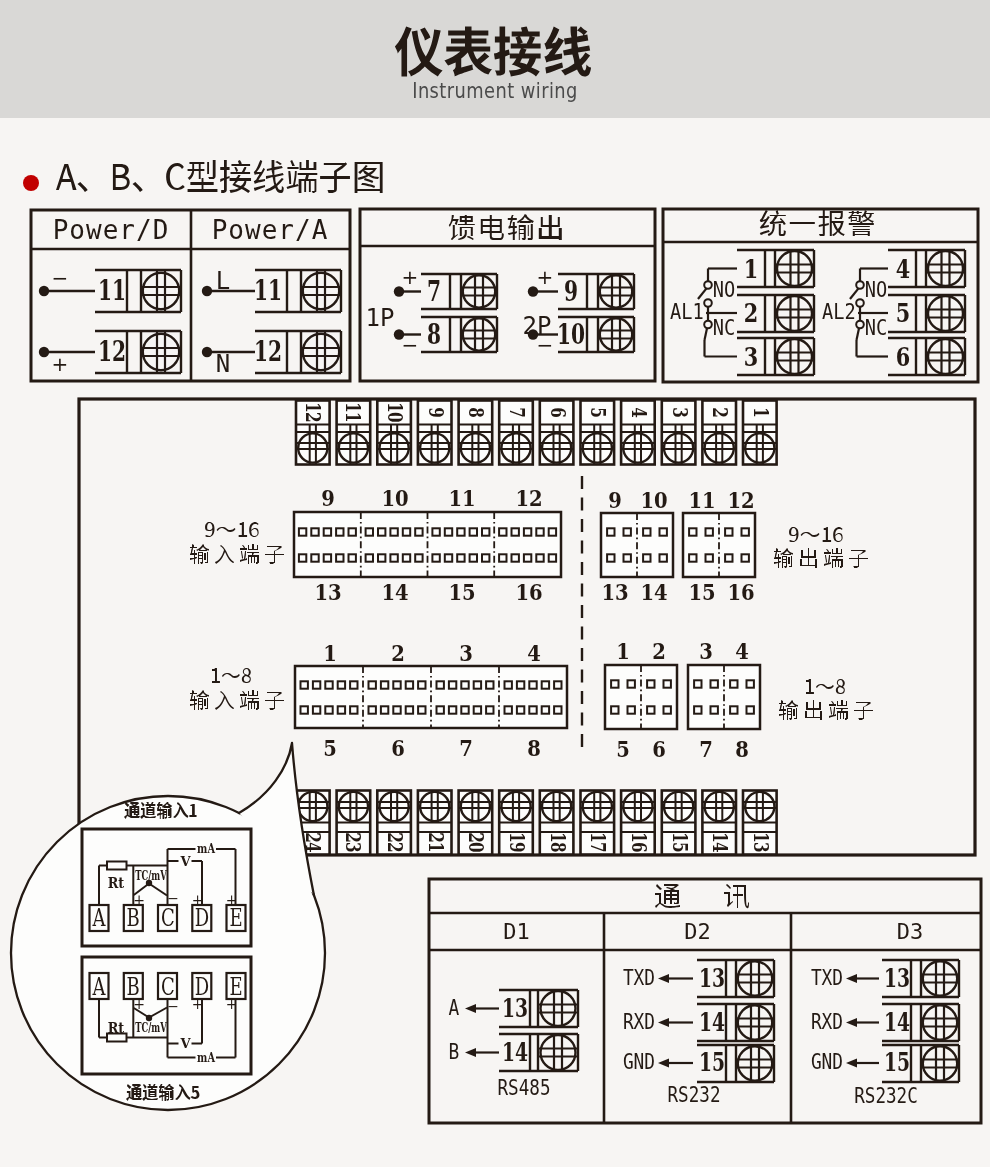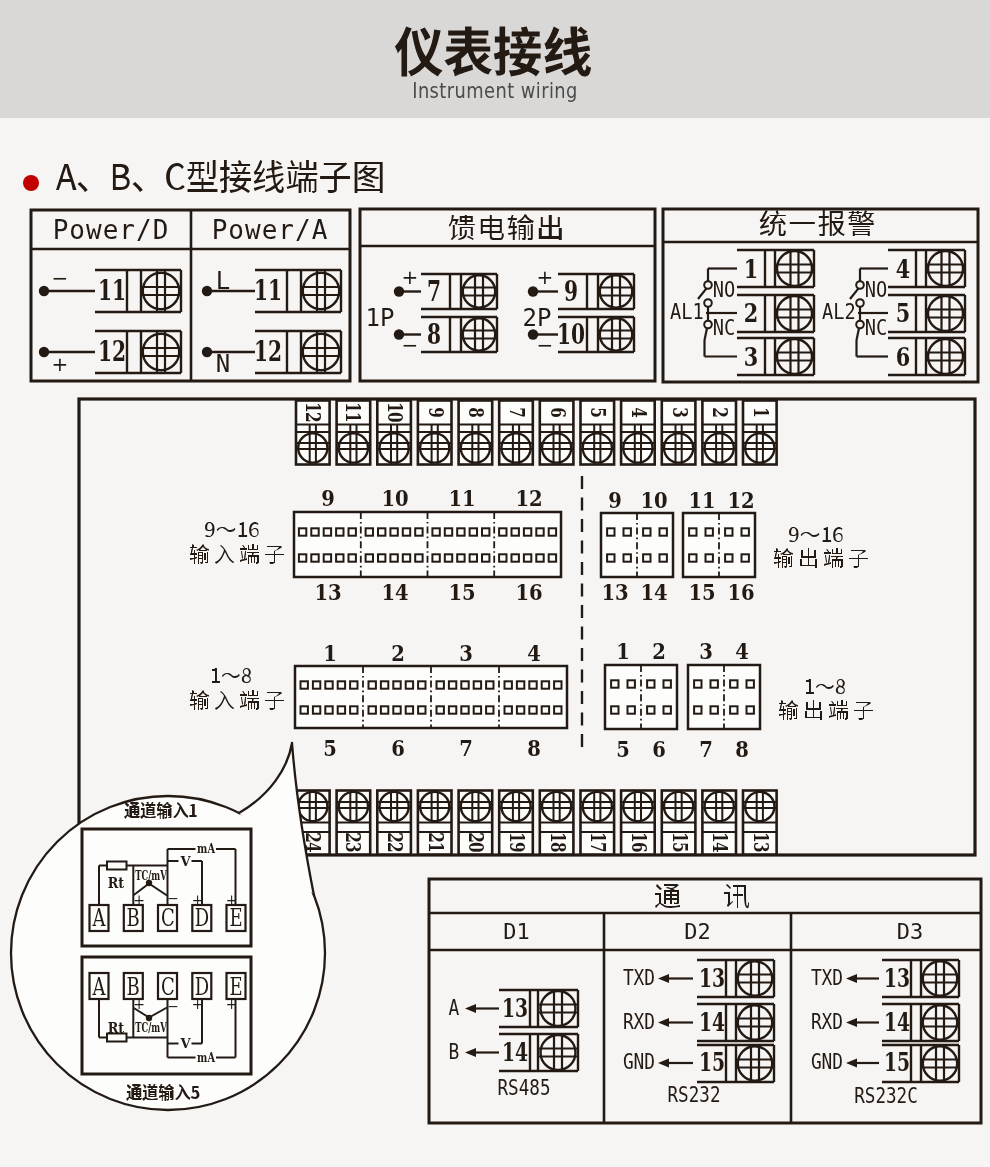--- a/index.html
+++ b/index.html
@@ -518,21 +518,21 @@
     <span class="t serif f28 sx72" style="left:112px;top:352px;">12</span>
     <span class="t mono f24" style="left:223px;top:281px;">L</span>
     <span class="t serif f28 sx72" style="left:268px;top:291px;">11</span>
     <span class="t mono f24" style="left:223px;top:364px;">N</span>
     <span class="t serif f28 sx72" style="left:268px;top:352px;">12</span>
     <span class="t mono f24" style="left:380px;top:318px;">1P</span>
     <span class="t sans f20" style="left:410px;top:277px;">+</span>
     <span class="t serif f28 sx72" style="left:434px;top:291.5px;">7</span>
     <span class="t sans f20" style="left:410px;top:345px;">−</span>
     <span class="t serif f28 sx72" style="left:434px;top:334.5px;">8</span>
-    <span class="t mono f24" style="left:537px;top:318px;">2P</span>
+    <span class="t mono f24" style="left:537px;top:326px;">2P</span>
     <span class="t sans f20" style="left:545px;top:277px;">+</span>
     <span class="t serif f28 sx72" style="left:571px;top:291.5px;">9</span>
     <span class="t sans f20" style="left:545px;top:345px;">−</span>
     <span class="t serif f28 sx72" style="left:571px;top:334.5px;">10</span>
     <span class="t serif f26 sx80" style="left:751px;top:268.5px;">1</span>
     <span class="t serif f26 sx80" style="left:751px;top:313px;">2</span>
     <span class="t serif f26 sx80" style="left:751px;top:356.5px;">3</span>
     <span class="t mono f22 sx85" style="left:687px;top:312px;">AL1</span>
     <span class="t mono f22 sx85" style="left:724px;top:290px;">NO</span>
     <span class="t mono f22 sx85" style="left:724px;top:328px;">NC</span>

